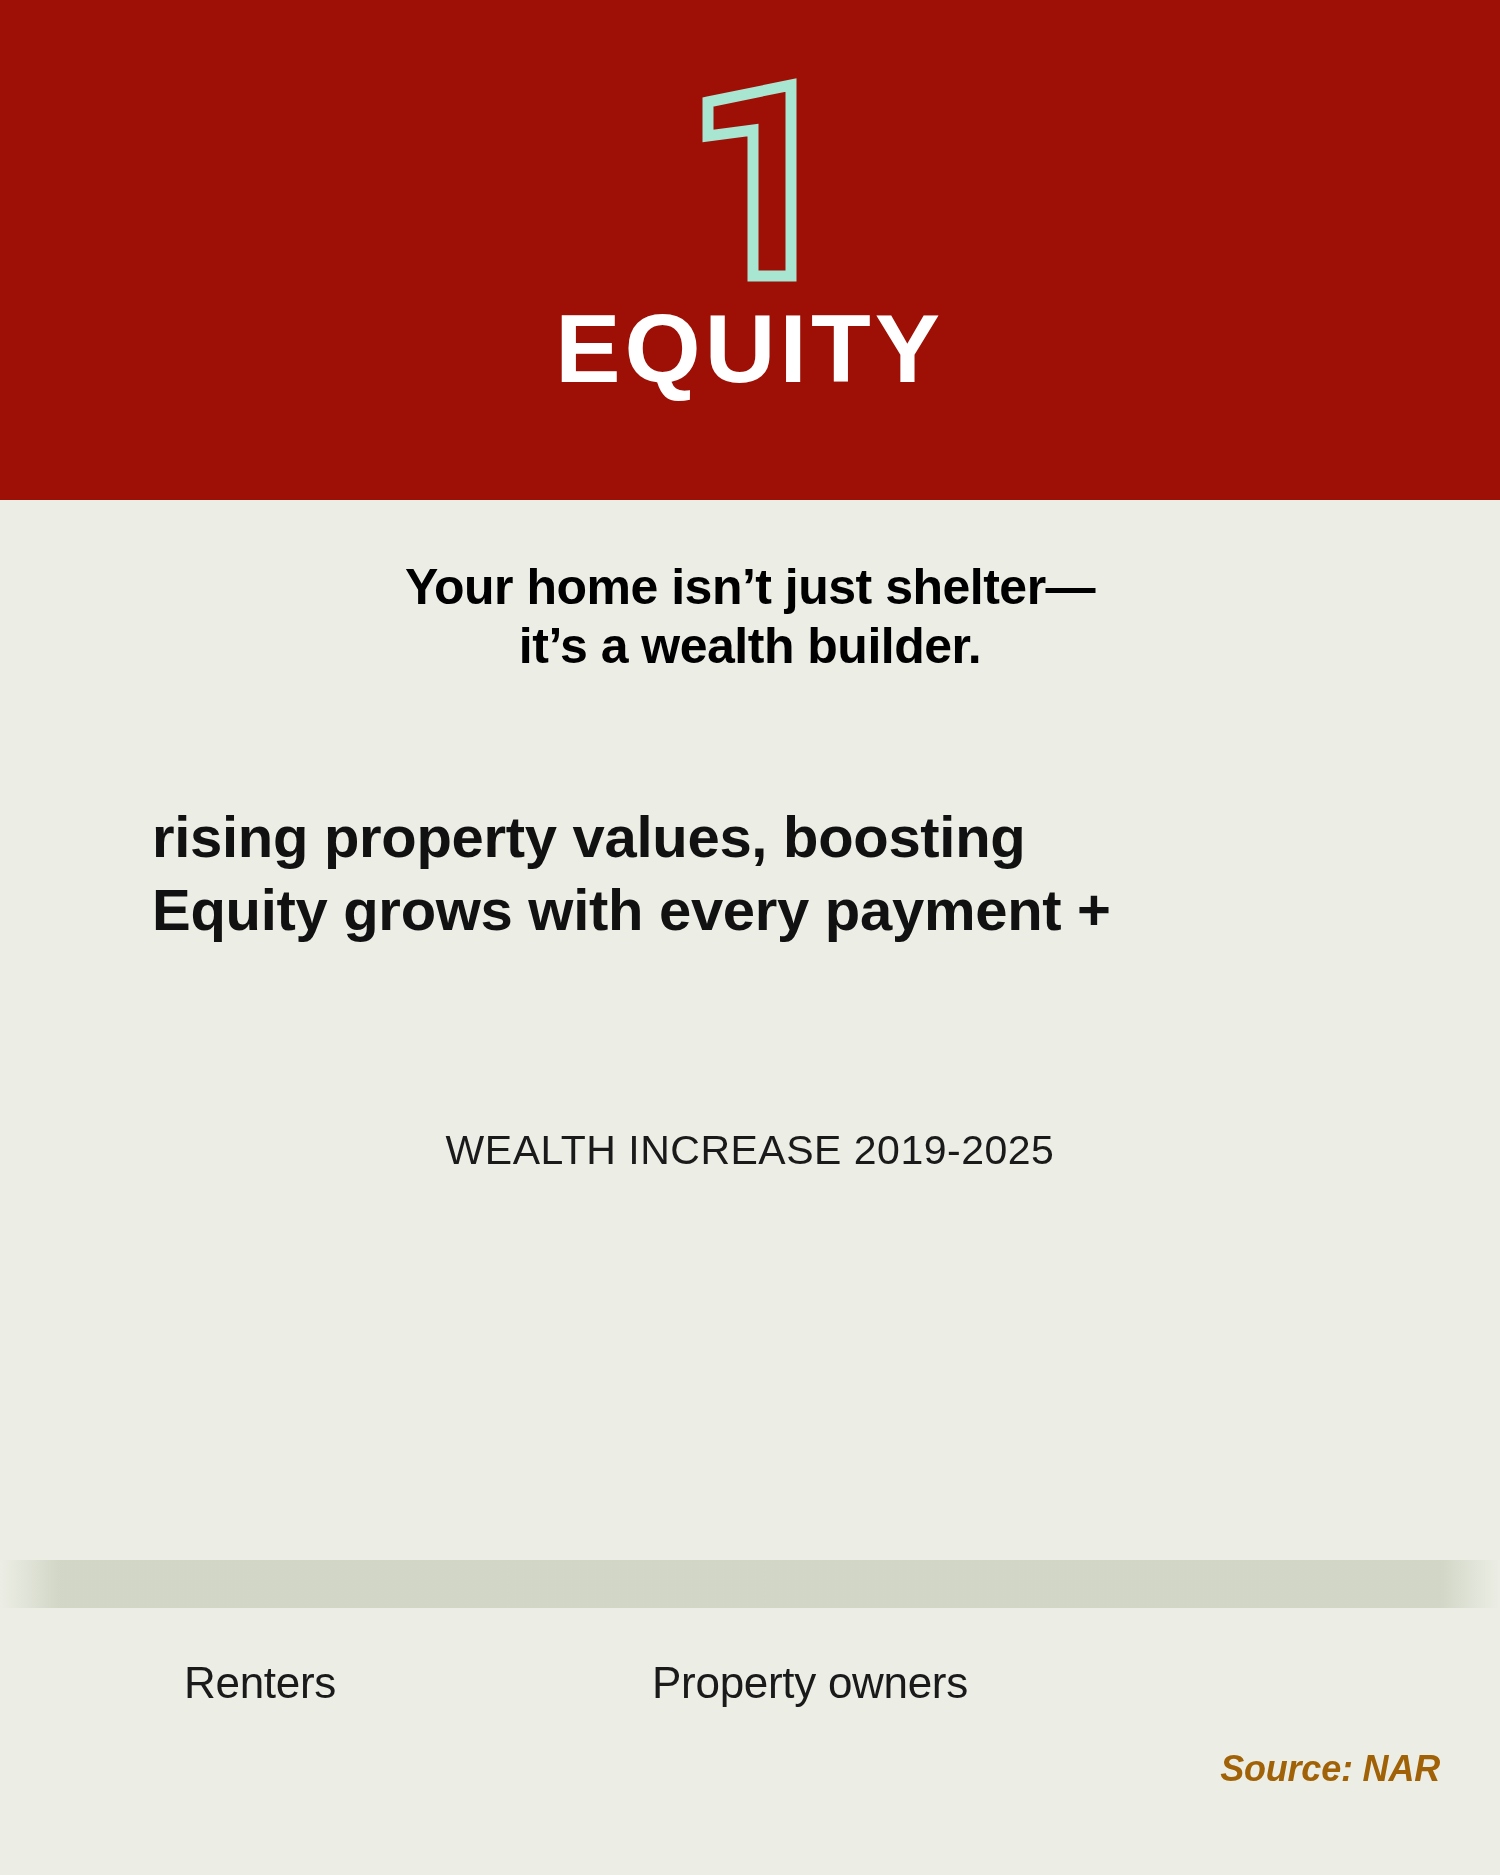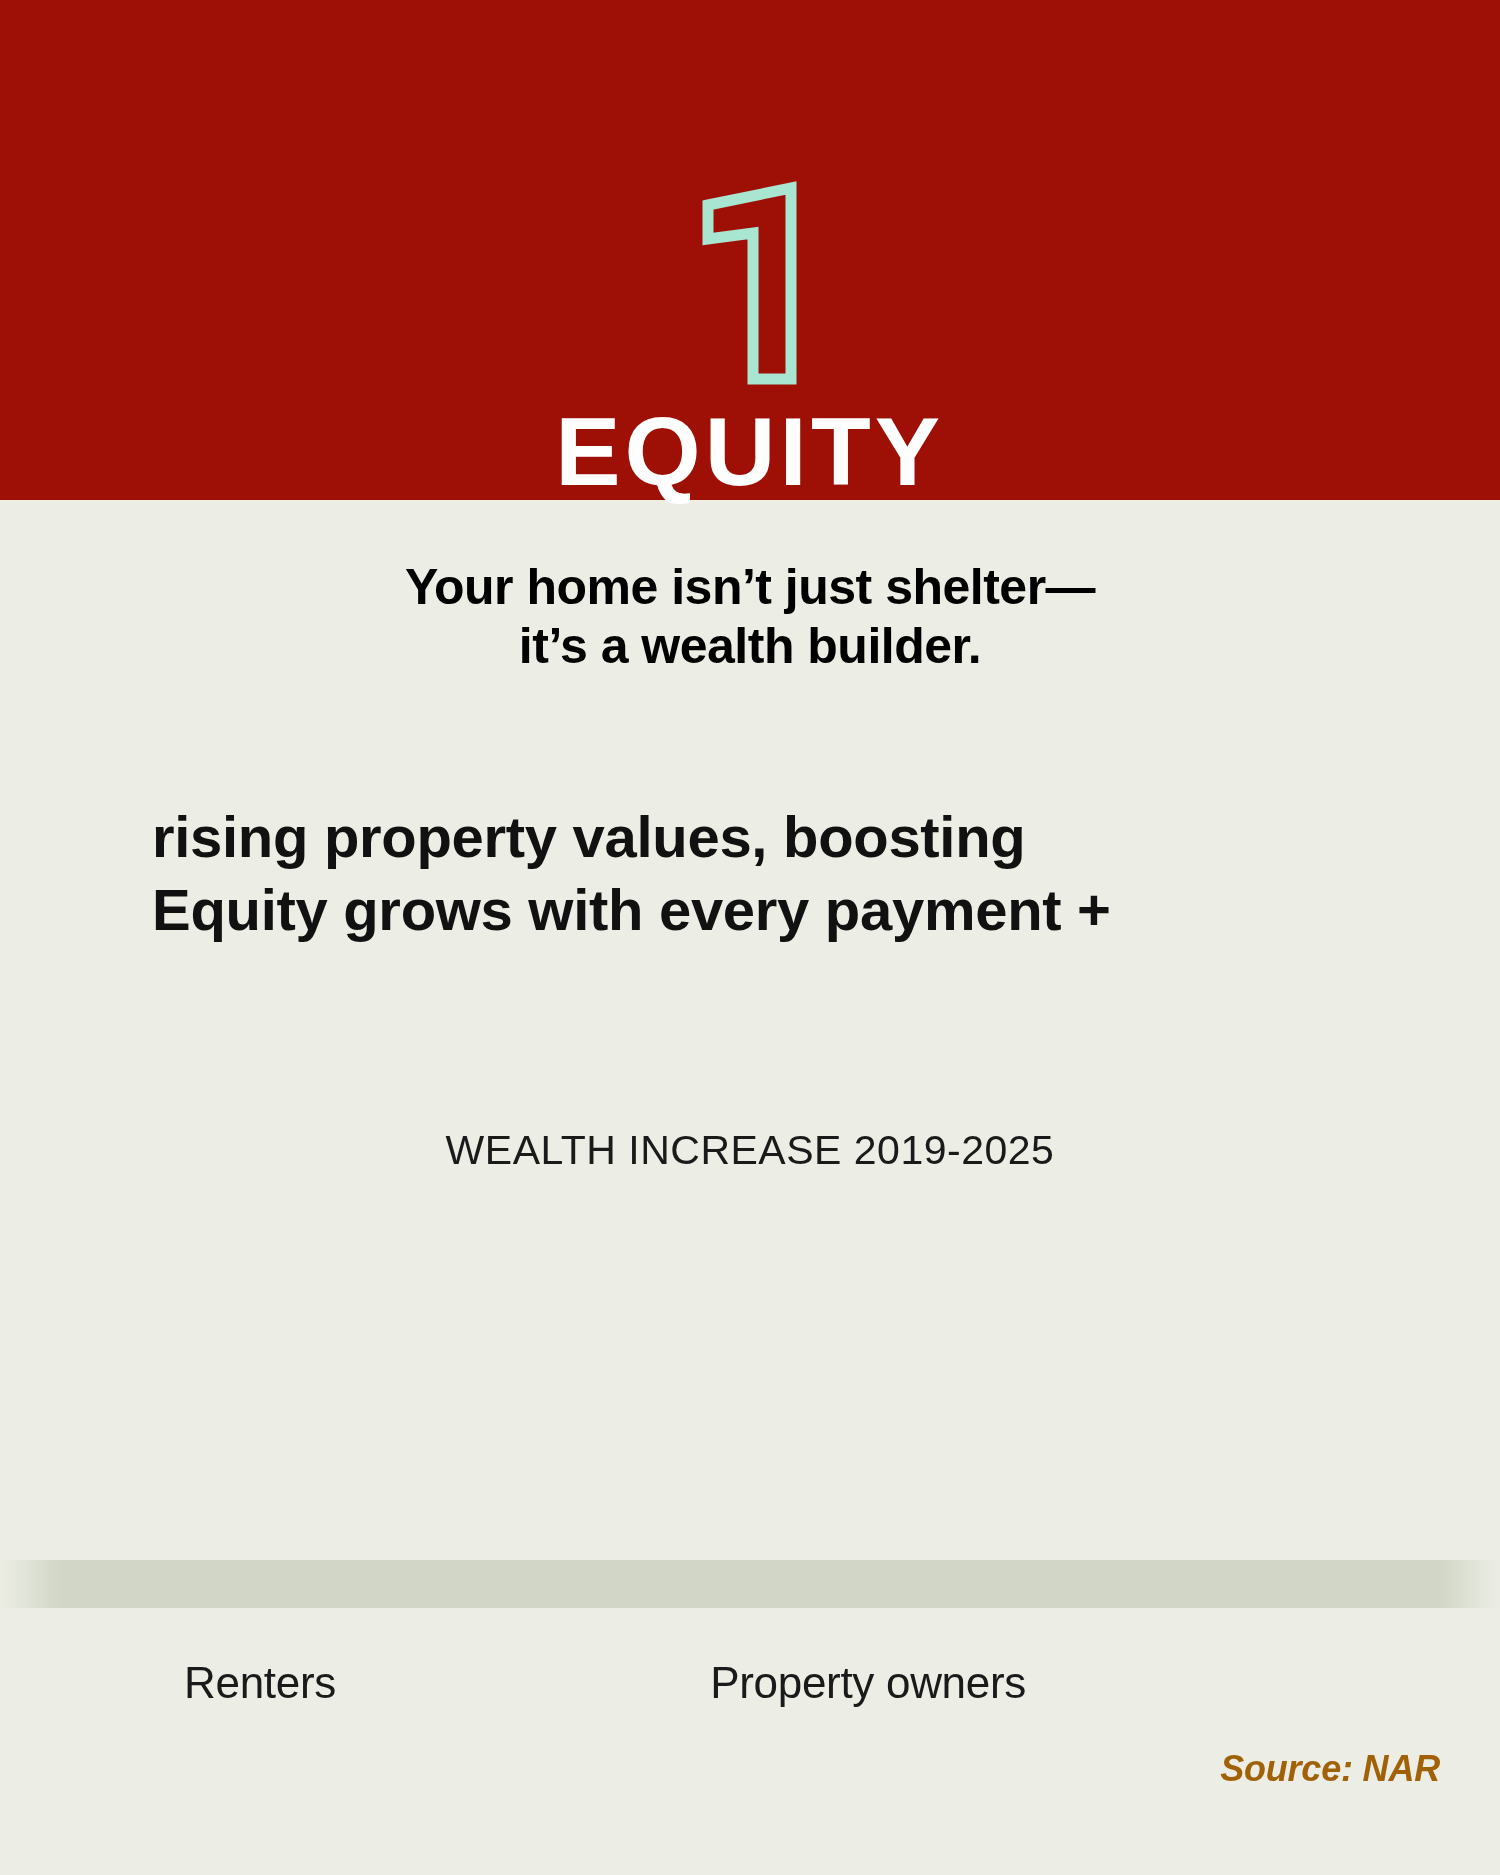--- a/index.html
+++ b/index.html
@@ -13,21 +13,21 @@
 
   
   #header {
     position:absolute;
     left:0; top:0;
     width:1500px; height:500px;
     background:#9E1006;
     display:flex;
     flex-direction:column;
     align-items:center;
-    justify-content:flex-end;
+    justify-content:flex-start;
   }
   #numeral-wrap {
     margin-top:78px;
     height:205px;
     display:flex;
     align-items:flex-start;
     justify-content:center;
   }
   #numeral-wrap svg { display:block; }
   #equity-word {
@@ -164,15 +164,15 @@
 
   
   
 
   
   
 
 </div>
 
 <div class="group-label" style="left:110px; width:300px;">Renters</div>
-<div class="group-label" style="left:626px; width:400px;text-align:right;">Property owners</div>
+<div class="group-label" style="left:610px; width:400px;">Property owners</div>
 
 <div id="source">Source: NAR</div>
 
 </body></html>

